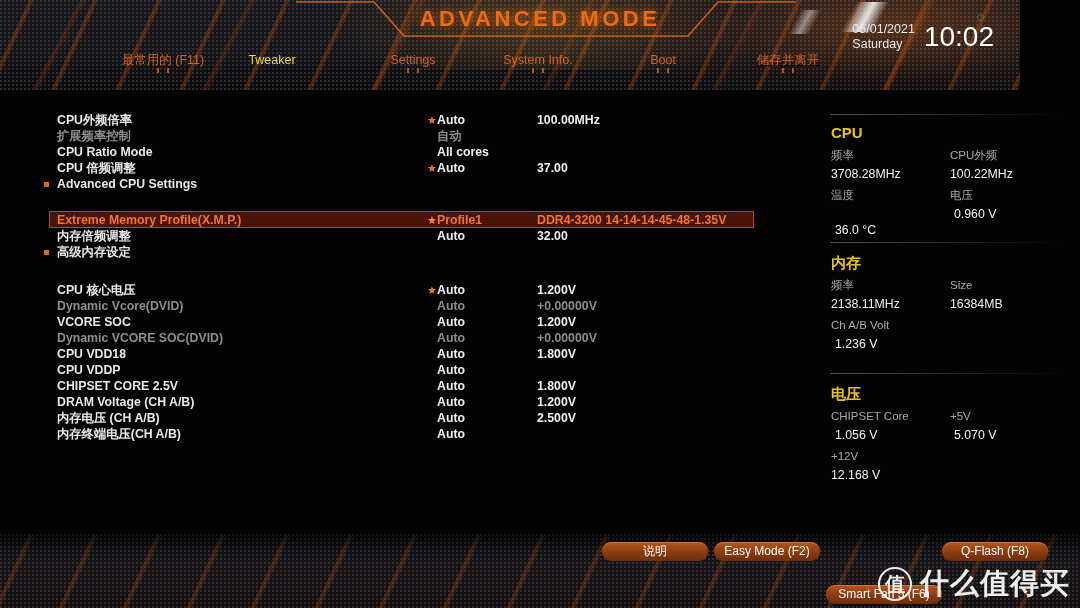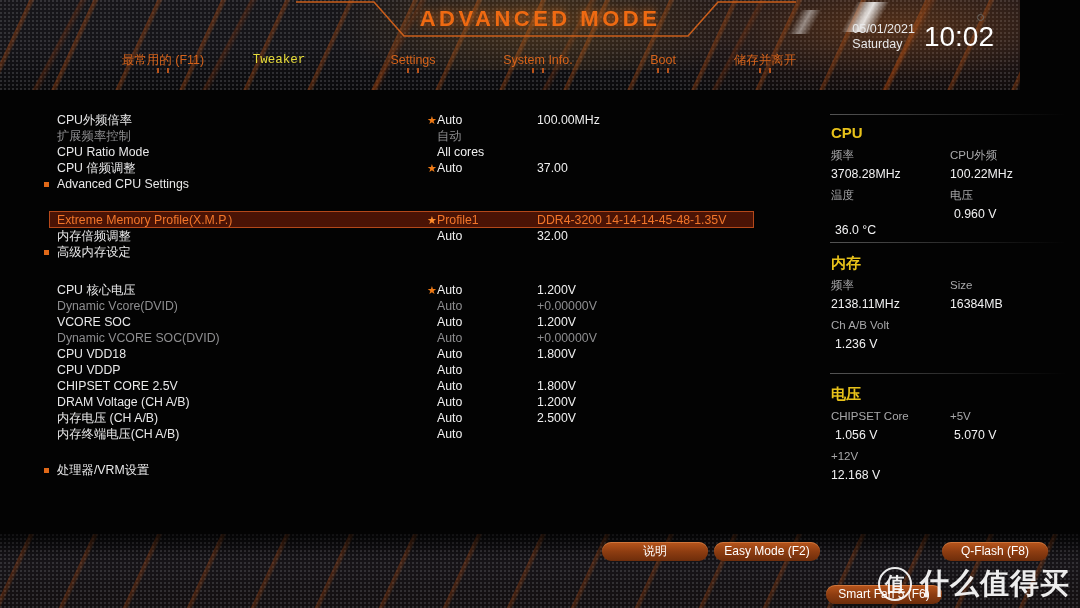--- a/index.html
+++ b/index.html
@@ -86,21 +86,21 @@
     position: absolute; top: 0; width: 2px; height: 5px; background: #b8521a;
   }
   .tab .tab-rule .cap-l { left: 4px; } .tab .tab-rule .cap-r { right: 4px; }
   .tab.active .tab-rule .bar {
     background: linear-gradient(180deg,#ffb066 0%, #ff7a14 45%, #ffd9b0 70%, #ff7a14 100%);
     height: 6px; top: 0; box-shadow: 0 0 8px rgba(255,122,20,0.9);
   }
 
   
   #main { position: absolute; left: 0; top: 96px; width: 815px; height: 440px; }
-  .row { position: absolute; left: 0; width: 815px; height: 16px; }
+  .row { position: absolute; left: 0; width: 815px; height: 16px; font-weight: bold; }
   .row .bullet {
     position: absolute; left: 44px; top: 6px; width: 5px; height: 5px; background: #e06818;
   }
   .row .name {
     position: absolute; left: 57px; top: 0; font-size: 12.3px; line-height: 16px;
     color: #e8e8e9; white-space: nowrap;
   }
   .row .name.dim { color: #8e8e90; }
   .row .star {
     position: absolute; left: 427px; top: 1px; font-size: 11px; line-height: 15px; color: #ee7a16;
@@ -185,25 +185,25 @@
     <div id="clock">
       <span class="dt">
         <span>05/01/2021</span><br>
         <span>Saturday</span>
       </span><span class="time">10:02</span>
     </div>
   </div>
 
   <div id="tabbar">
       <div class="tab" style="left: 103px; width: 120px;"><span class="tab-label">最常用的 (F11)</span><span class="tab-rule"><span class="cap-l"></span><span class="bar"></span><span class="cap-r"></span></span></div>
-      <div class="tab active" style="left: 219px; width: 120px; font-family: Liberation Mono, monospace;"><span class="tab-label">Tweaker</span><span class="tab-rule"><span class="bar"></span></span></div>
+      <div class="tab active" style="left: 212px; width: 120px;"><span class="tab-label">Tweaker</span><span class="tab-rule"><span class="bar"></span></span></div>
       <div class="tab" style="left: 353px; width: 120px;"><span class="tab-label">Settings</span><span class="tab-rule"><span class="cap-l"></span><span class="bar"></span><span class="cap-r"></span></span></div>
       <div class="tab" style="left: 478px; width: 120px;"><span class="tab-label">System Info.</span><span class="tab-rule"><span class="cap-l"></span><span class="bar"></span><span class="cap-r"></span></span></div>
       <div class="tab" style="left: 603px; width: 120px;"><span class="tab-label">Boot</span><span class="tab-rule"><span class="cap-l"></span><span class="bar"></span><span class="cap-r"></span></span></div>
-      <div class="tab" style="left: 705px; width: 120px;"><span class="tab-label">储存并离开</span><span class="tab-rule"><span class="cap-l"></span><span class="bar"></span><span class="cap-r"></span></span></div>
+      <div class="tab" style="left: 728px; width: 120px; text-decoration: underline;"><span class="tab-label">储存并离开</span><span class="tab-rule"><span class="cap-l"></span><span class="bar"></span><span class="cap-r"></span></span></div>
     </div>
 
   <div id="main">
       <div class="row" style="top: 16px;">
         <span class="name">CPU外频倍率</span>
         <span class="star">★</span>
         <span class="value">Auto</span>
         <span class="extra">100.00MHz</span>
       </div>
       <div class="row" style="top: 48px;">
@@ -281,24 +281,20 @@
         <span class="extra">1.200V</span>
       </div>
       <div class="row" style="top: 314px;">
         <span class="name">内存电压       (CH A/B)</span>
         <span class="value">Auto</span>
         <span class="extra">2.500V</span>
       </div>
       <div class="row" style="top: 330px;">
         <span class="name">内存终端电压(CH A/B)</span>
         <span class="value">Auto</span>
-      </div>
-      <div class="row" style="top: 366px;">
-        <span class="bullet"></span>
-        <span class="name">处理器/VRM设置</span>
       </div>
     </div>
 
   <div id="sidepanel">
       <div class="sp-sep" style="top: 18px;"></div>
       <div class="sp-title" style="top: 28px;">CPU</div>
       <div class="sp-k" style="left: 11px; top: 52px;">频率</div>
       <div class="sp-v" style="left: 11px; top: 70px;">3708.28MHz</div>
       <div class="sp-k" style="left: 130px; top: 52px;">CPU外频</div>
       <div class="sp-v" style="left: 130px; top: 70px;">100.22MHz</div>

